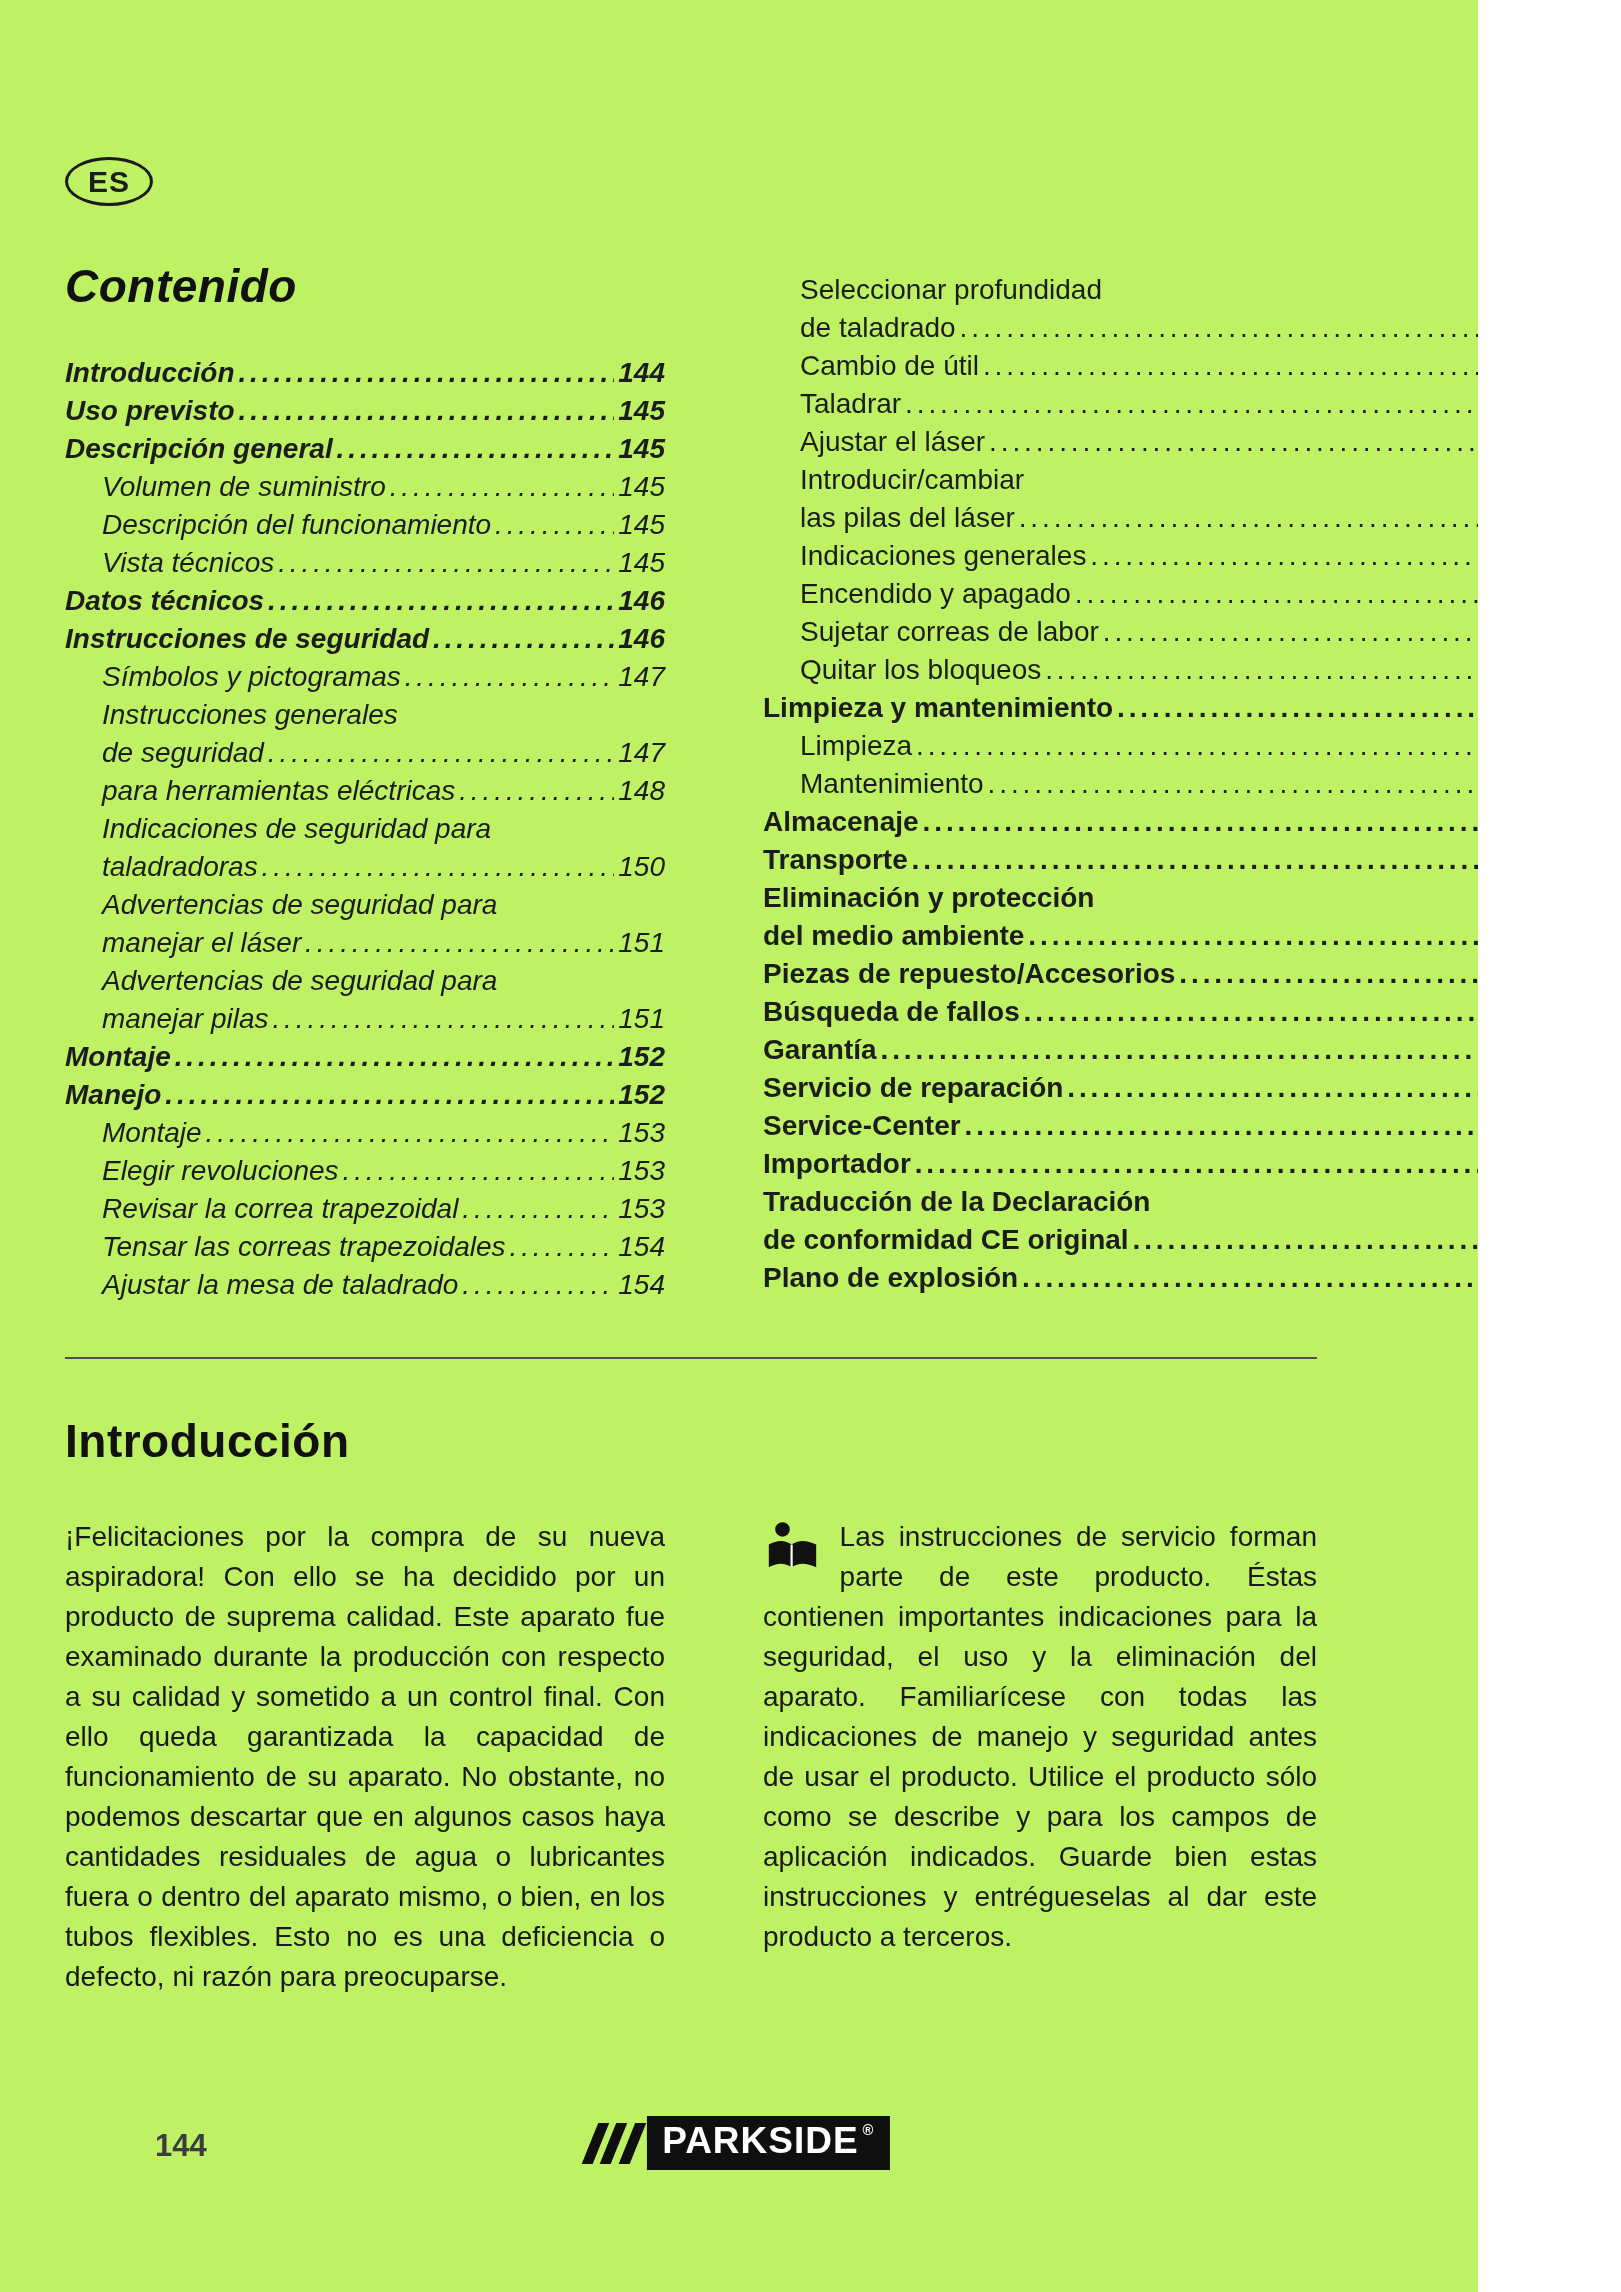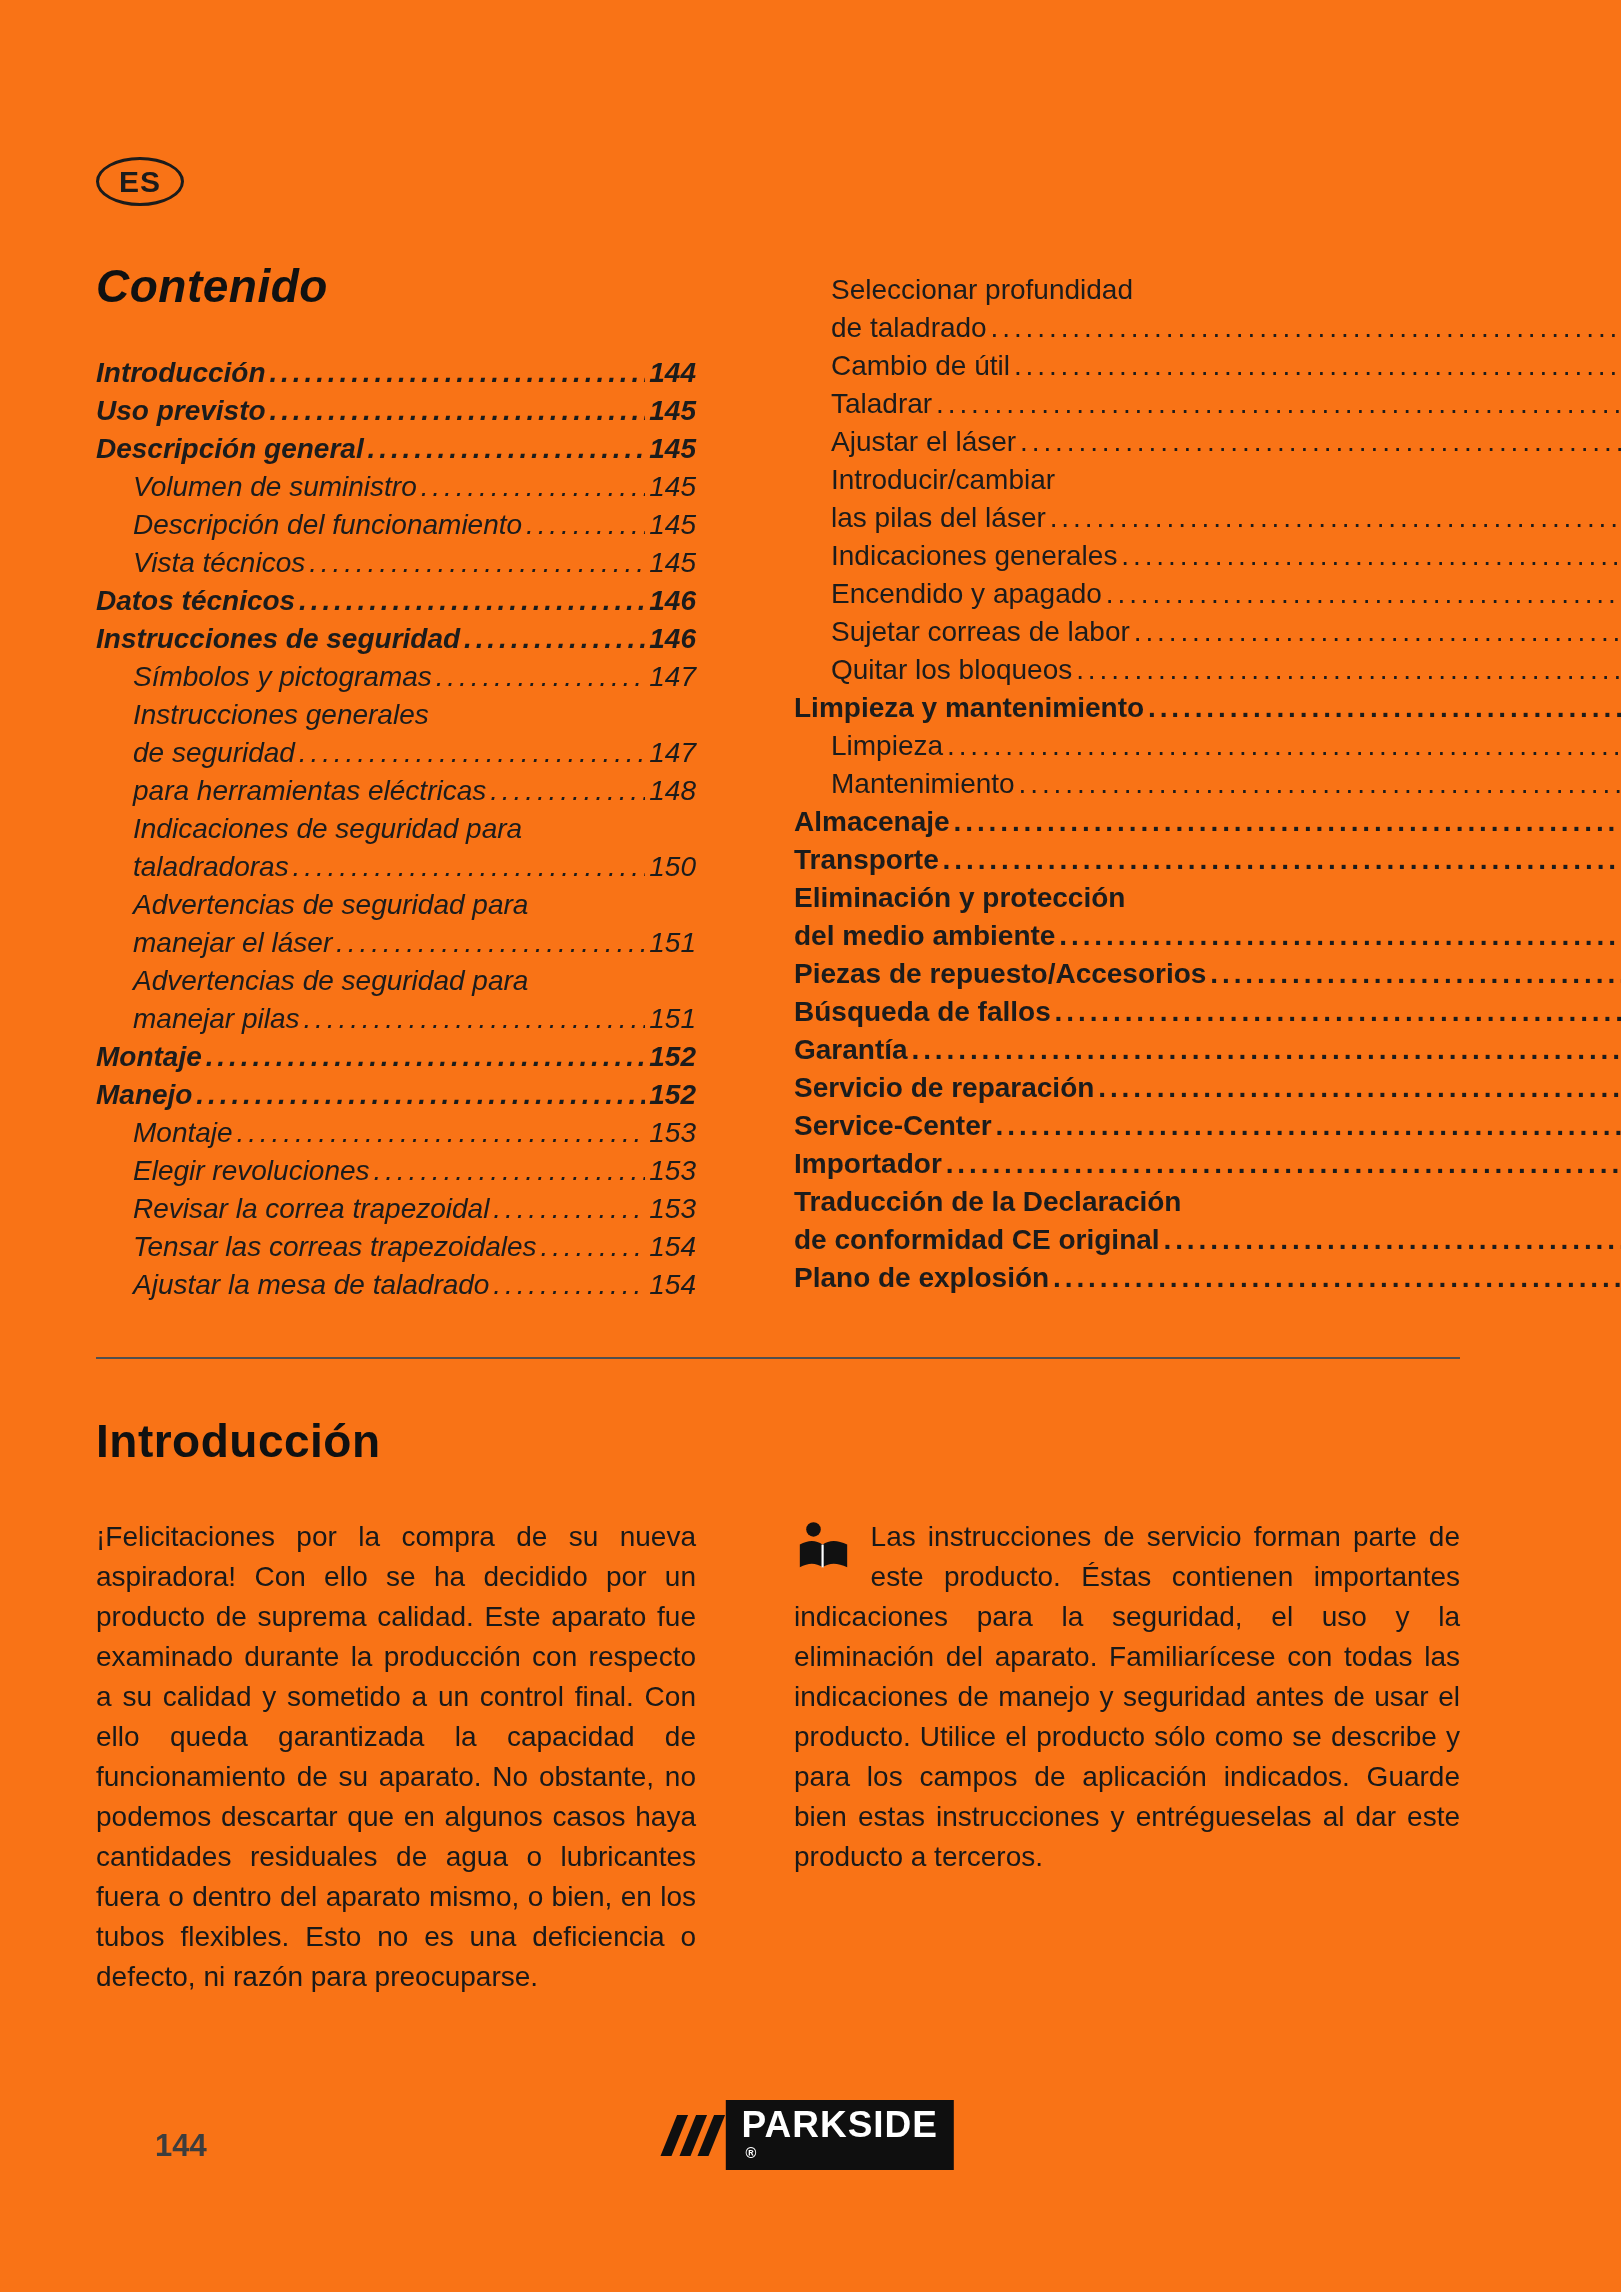--- a/index.html
+++ b/index.html
@@ -1,23 +1,23 @@
 <!DOCTYPE html>
 <html lang="es"><head>
 <meta charset="utf-8">
 <style>
   * { margin:0; padding:0; box-sizing:border-box; }
   html, body { background:#ffffff; }
   body { font-family:"Liberation Sans", sans-serif; color:#1c1c1c; }
 
   .page {
     position:relative;
-    width:1621px; height:2293px;
-    background:#f97316;
-    padding:157px 161px 0 96px;
+    width:1478px; height:2293px;
+    background:#bef264;
+    padding:157px 161px 0 65px;
     overflow:hidden;
   }
 
   
   .lang-badge {
     display:inline-flex; align-items:center; justify-content:center;
     width:88px; height:49px;
     border:3.4px solid #1c1c1c; border-radius:50%;
     font-size:30px; font-weight:700; letter-spacing:1px;
   }
@@ -61,21 +61,21 @@
   .brand-logo {
     position:absolute; left:50%; transform:translateX(-50%); bottom:0;
     display:flex; align-items:center;
   }
   .slashes { display:flex; align-items:center; margin-right:8.8px; }
   .slashes i { display:block; width:10.8px; height:41px; background:#0f0f0f; transform:skewX(-22deg); margin-left:7.8px; }
   .brand-box {
     background:#0f0f0f; color:#ffffff;
     font-weight:700; font-size:37px; letter-spacing:1px;
     padding:5.9px 15.7px 8.8px 15.7px;
-    display:flex; align-items:flex-start; line-height:1.05;flex-direction:column;
+    display:flex; align-items:flex-start; line-height:1.05;
   }
   .reg { font-size:14.7px; margin-left:3.9px; margin-top:1px; }
 </style>
 </head>
 <body>
 
 <div class="page">
 
   <div class="lang-badge">ES</div>
 

